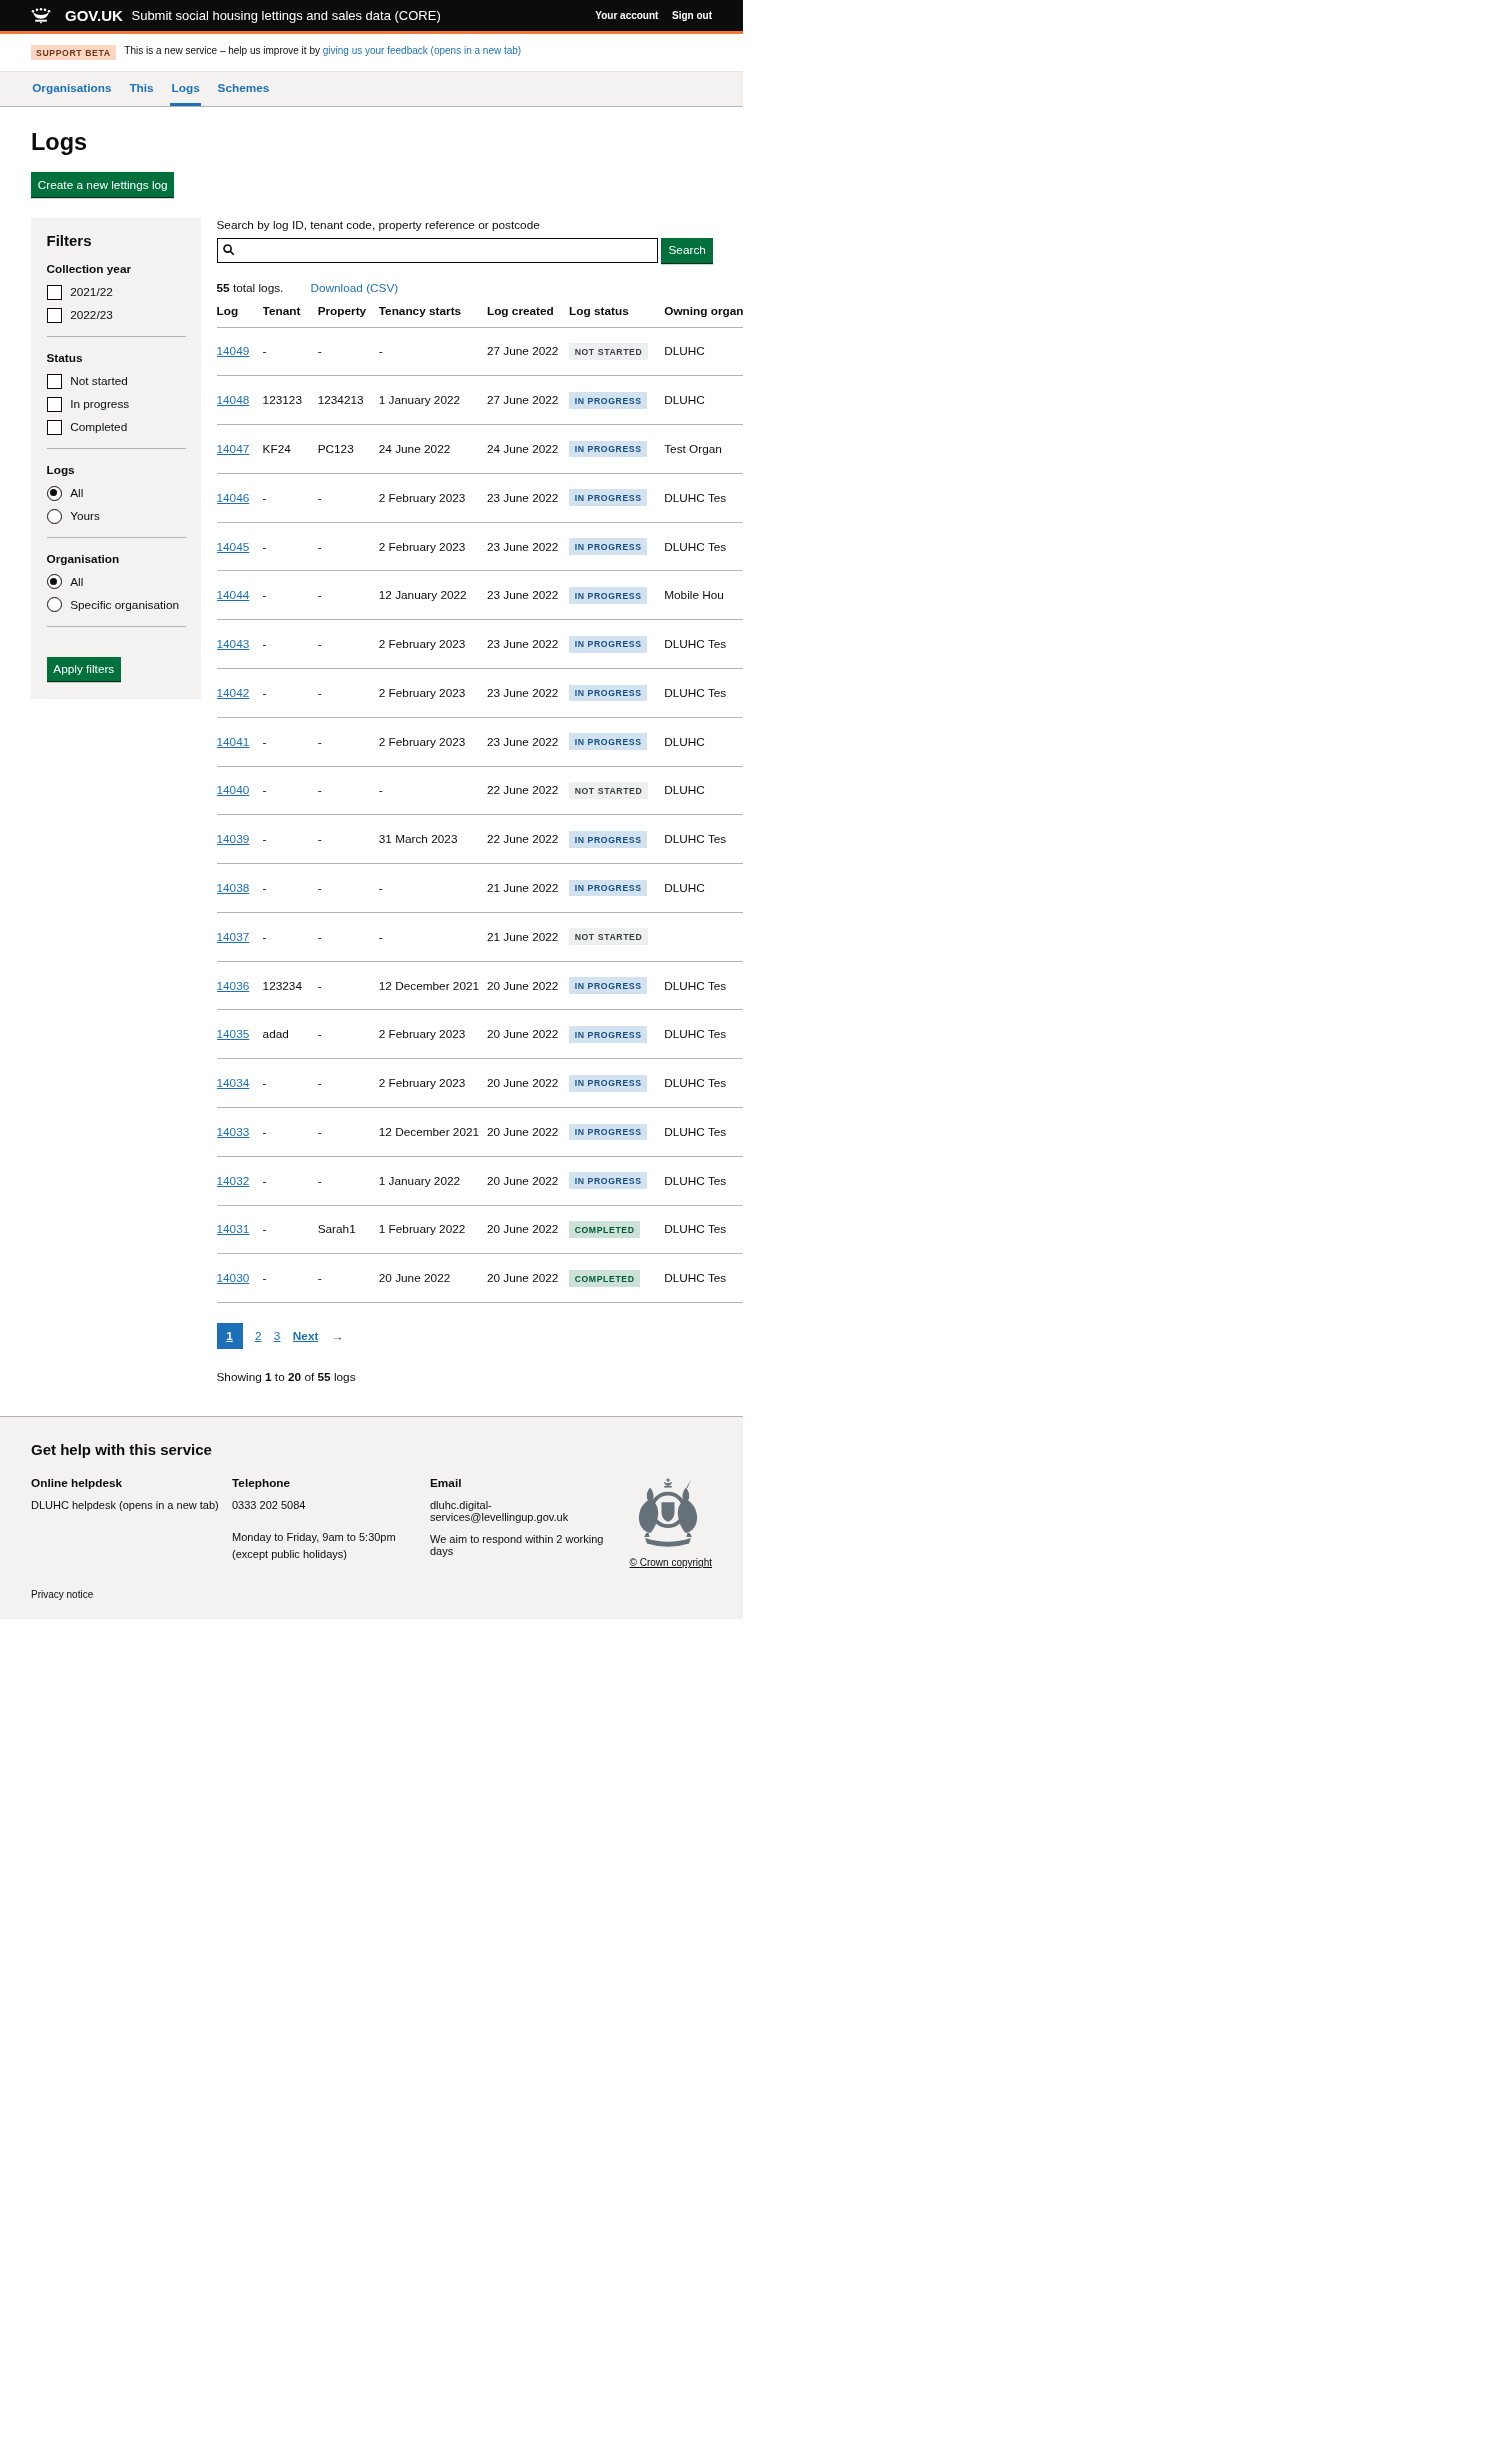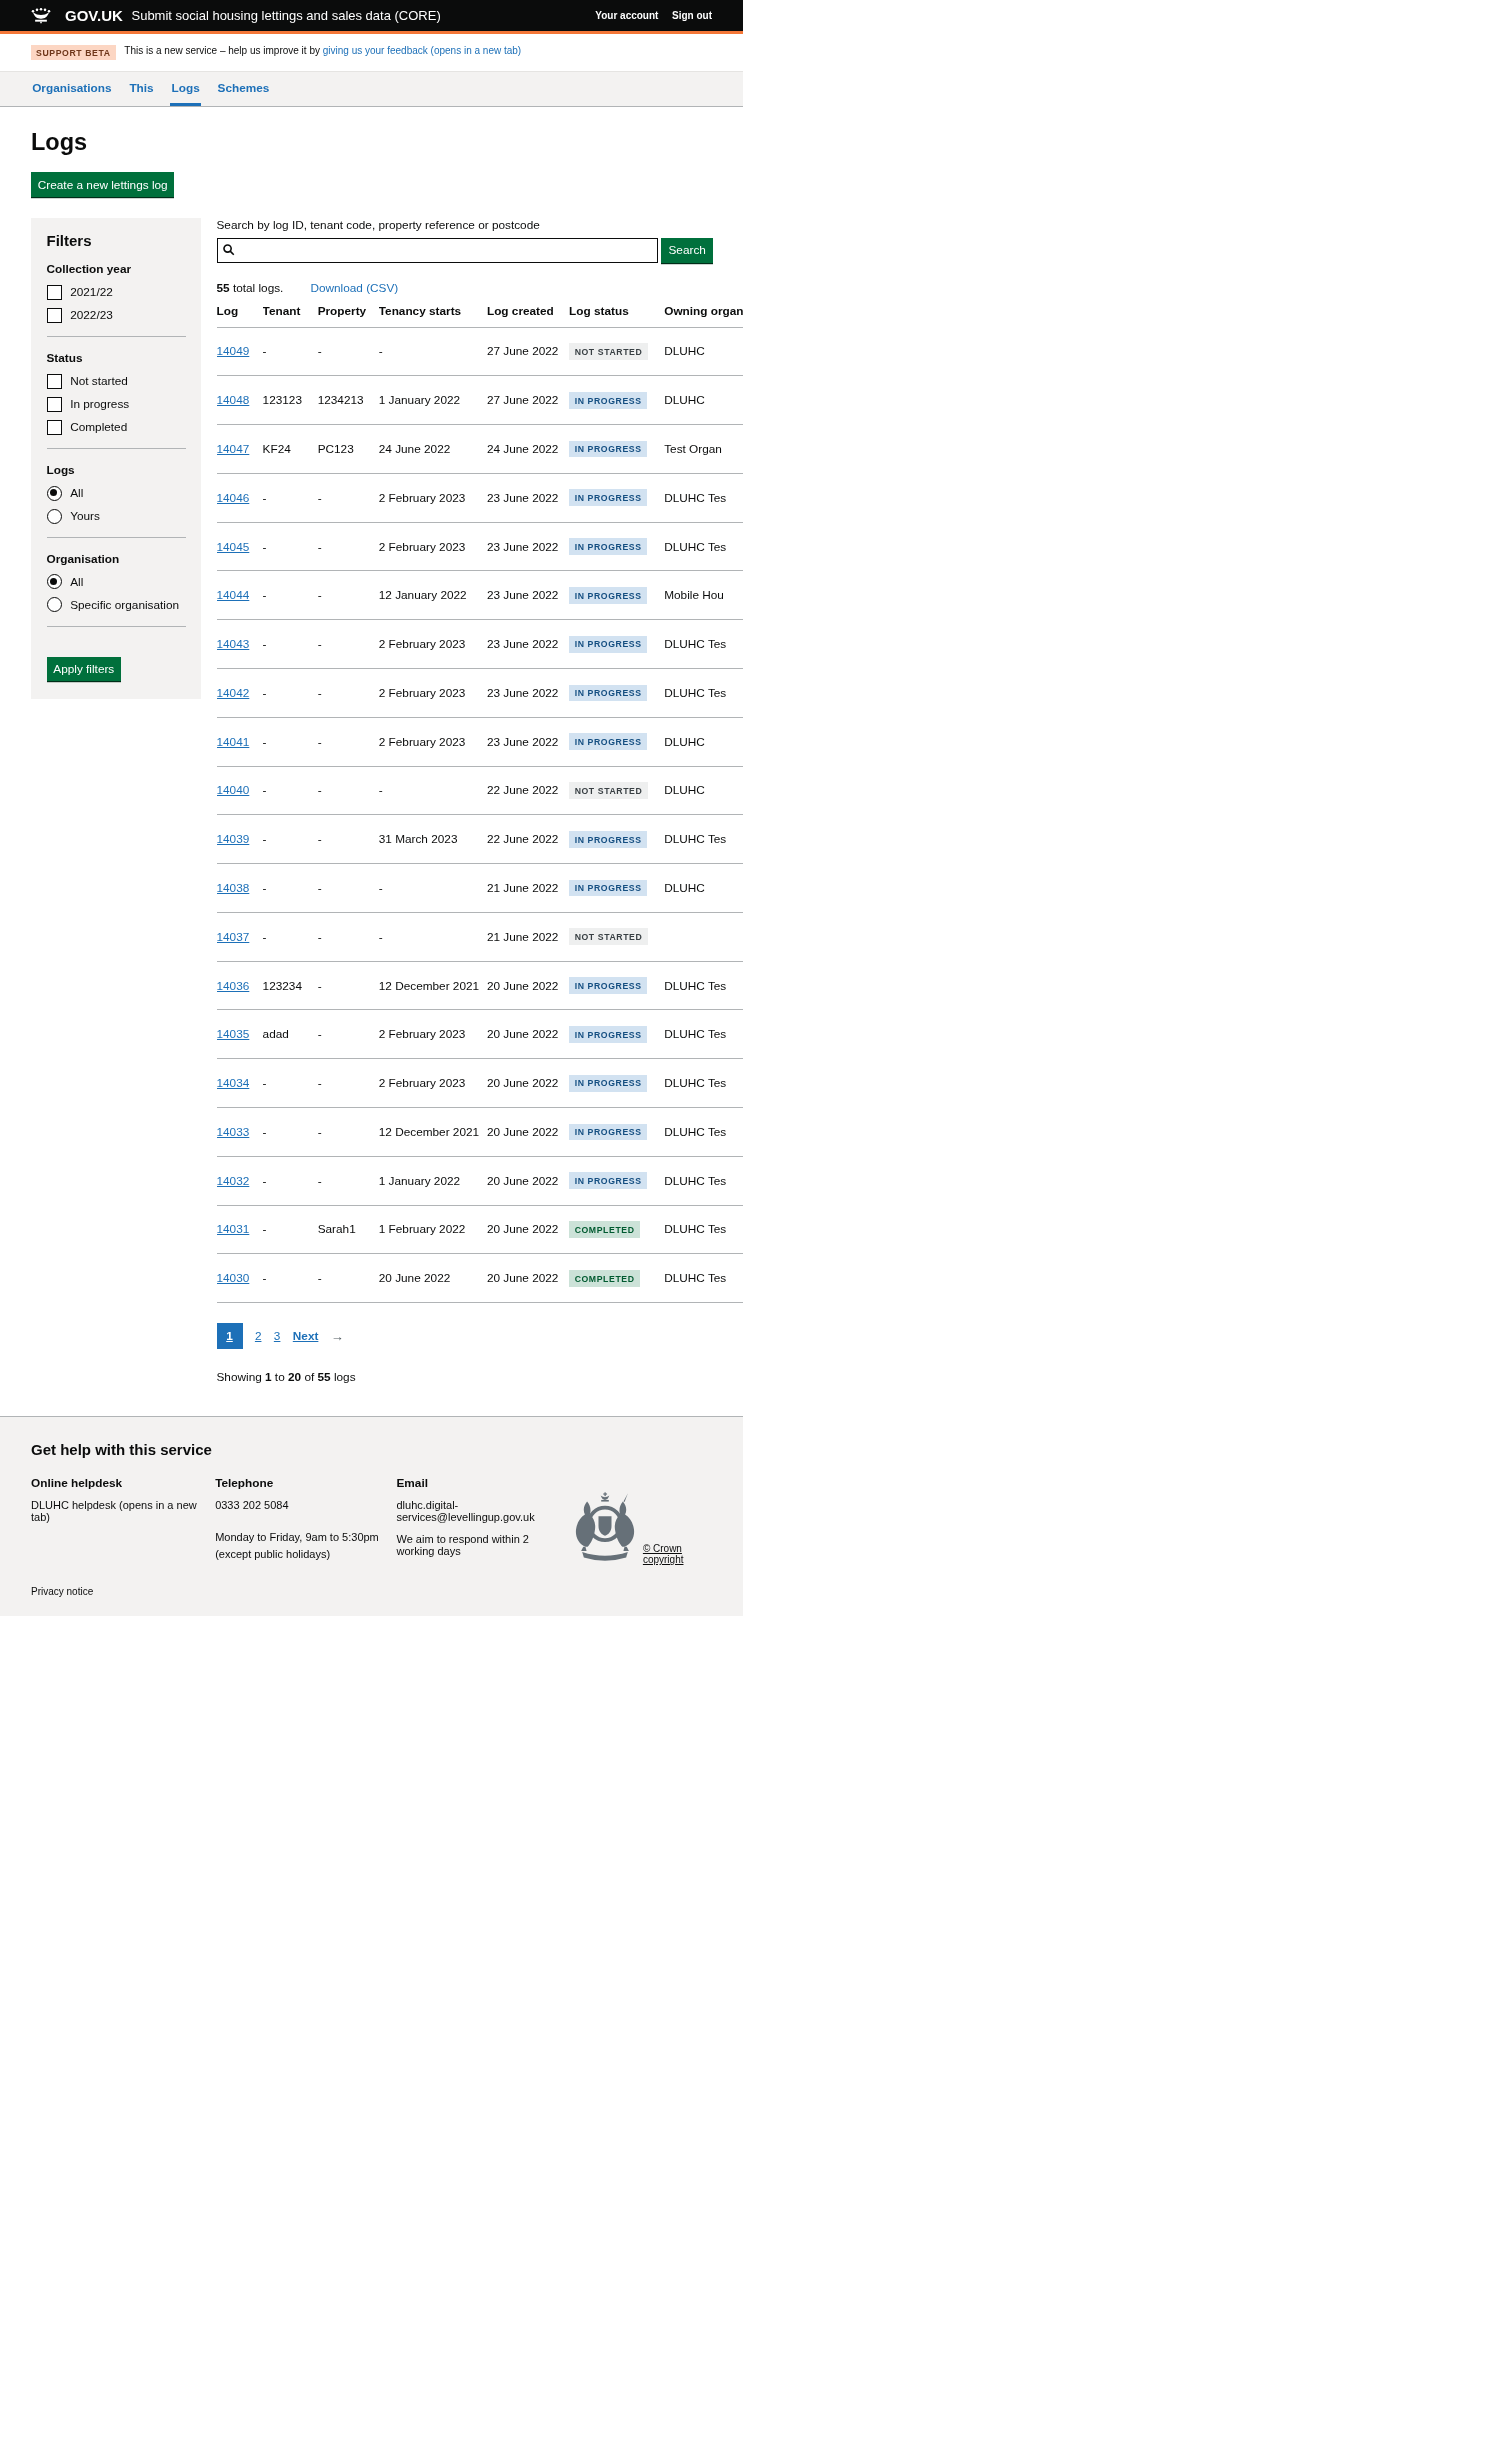--- a/index.html
+++ b/index.html
@@ -99,21 +99,21 @@
   .b { font-weight:bold; }
 
   
   .gov-footer { background:#f3f2f1; border-top:0.6px solid #b1b4b6; padding:23.5px 0 18.6px; }
   .footer-heading { font-size:15px; font-weight:bold; margin-bottom:18.6px; }
   .footer-cols { display:flex; }
   .f-col1 { width:201px; } .f-col2 { width:198px; } .f-col3 { width:186px; }
   .f-col-title { font-size:11.8px; font-weight:bold; margin-bottom:8.7px; }
   .f-col p { font-size:11px; margin-bottom:5px; }
   .f-col a { color:#0b0c0c; }
-  .emblem-col { margin-left:auto; display:flex; flex-direction:row; align-items:flex-end; }
+  .emblem-col { margin-left:auto; display:flex; flex-direction:column; }
   .footer-bottom { display:flex; justify-content:space-between; align-items:flex-end; margin-top:21px; }
   .footer-bottom a { color:#0b0c0c; font-size:10px; }
   .copyright { font-size:10px; color:#0b0c0c; }
 </style>
 </head>
 <body>
 
 <header class="gov-header">
   <div class="container">
     <a class="logo" style="text-decoration:none">

